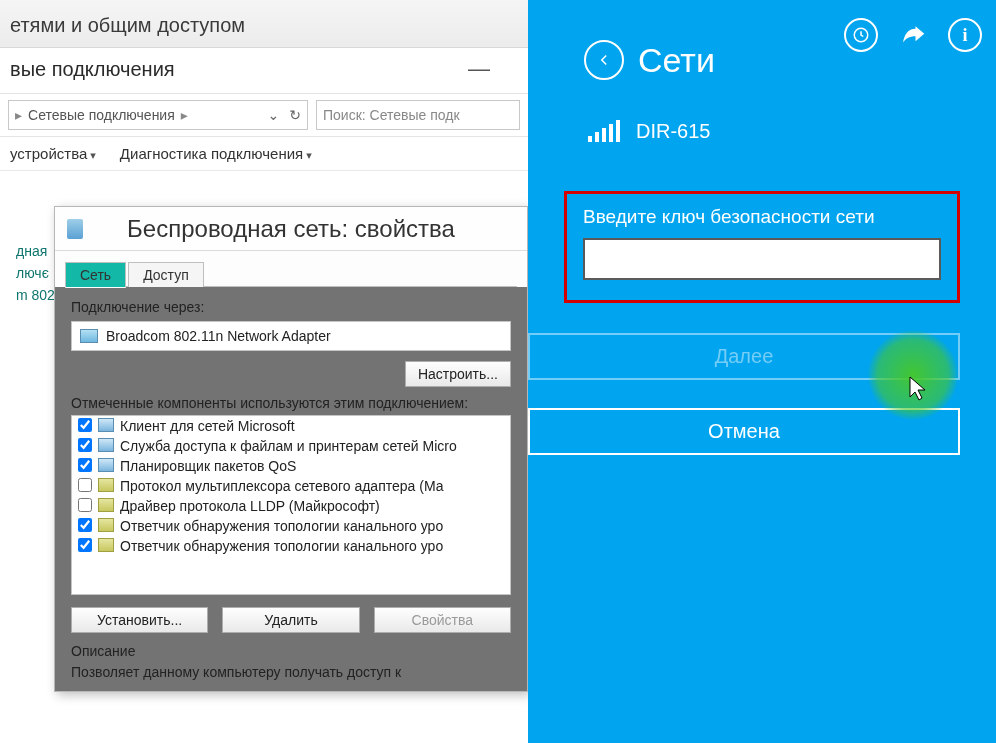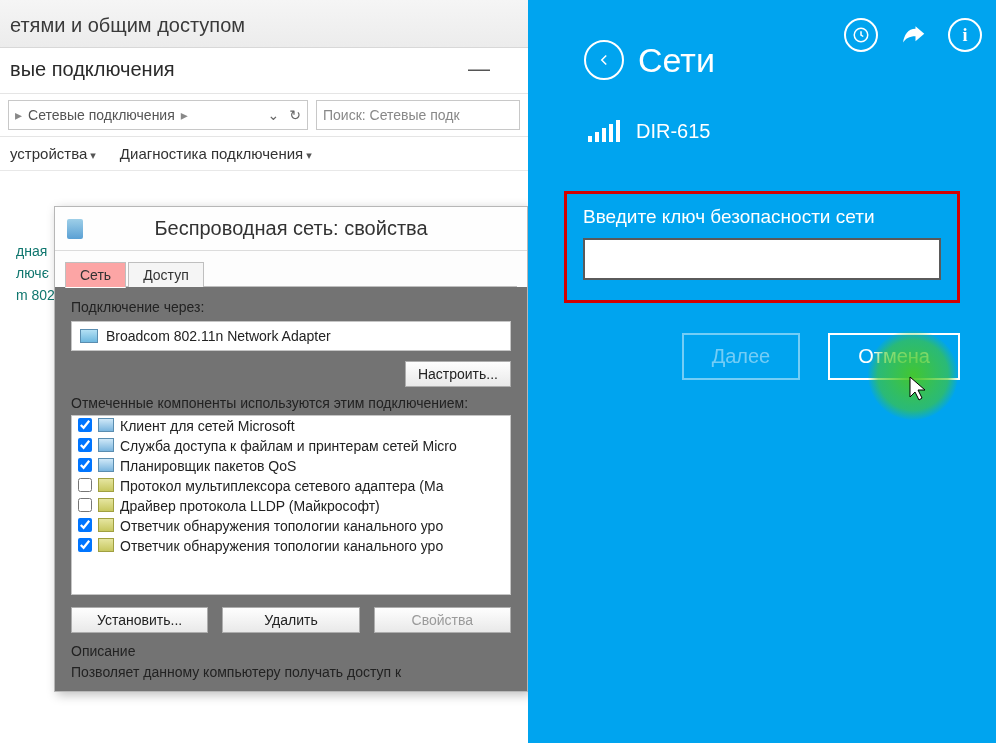--- a/index.html
+++ b/index.html
@@ -84,21 +84,21 @@
     width: 474px;
     background: #fdfdfd;
     border: 1px solid #b7b7b7;
     box-shadow: 3px 3px 10px rgba(0,0,0,0.25);
   }
   .props-title {
     display: flex;
     align-items: center;
     justify-content: center;
     height: 44px;
-    font-size: 20px;
+    font-size: 24px;
     color: #333;
     background: #fefefe;
     border-bottom: 1px solid #dcdcdc;
     position: relative;
   }
   .props-title .title-icon {
     position: absolute;
     left: 12px;
     width: 16px; height: 20px;
     background: linear-gradient(#9ecfe8,#5aa0d4);
@@ -122,21 +122,21 @@
     border-bottom: none;
     padding: 4px 14px;
     font-size: 14px;
     background: #f5f5f5;
     color: #333;
     margin-right: 2px;
     position: relative;
     z-index: 1;
   }
   .tab.active {
-    background: #fca5a5;
+    background: #14b8a6;
     border-bottom: 1px solid #fff;
     margin-bottom: -1px;
   }
   .tab-body {
     padding: 12px 16px 10px 16px;
     background: #737373;
     font-size: 14px;
     color: #222;
   }
   .adapter-box {
@@ -276,20 +276,21 @@
     background: #fff;
     color: #333;
     font-size: 18px;
     padding: 0 8px;
   }
   .net-btn-row {
     display: flex;
     justify-content: flex-end;
     gap: 28px;
     margin: 30px 36px 0 0;
+    flex-direction: column;
   }
   .net-btn {
     border: 2px solid #fff;
     padding: 10px 28px;
     font-size: 20px;
     color: #fff;
     background: transparent;
     cursor: pointer;
     position: relative;
   }

